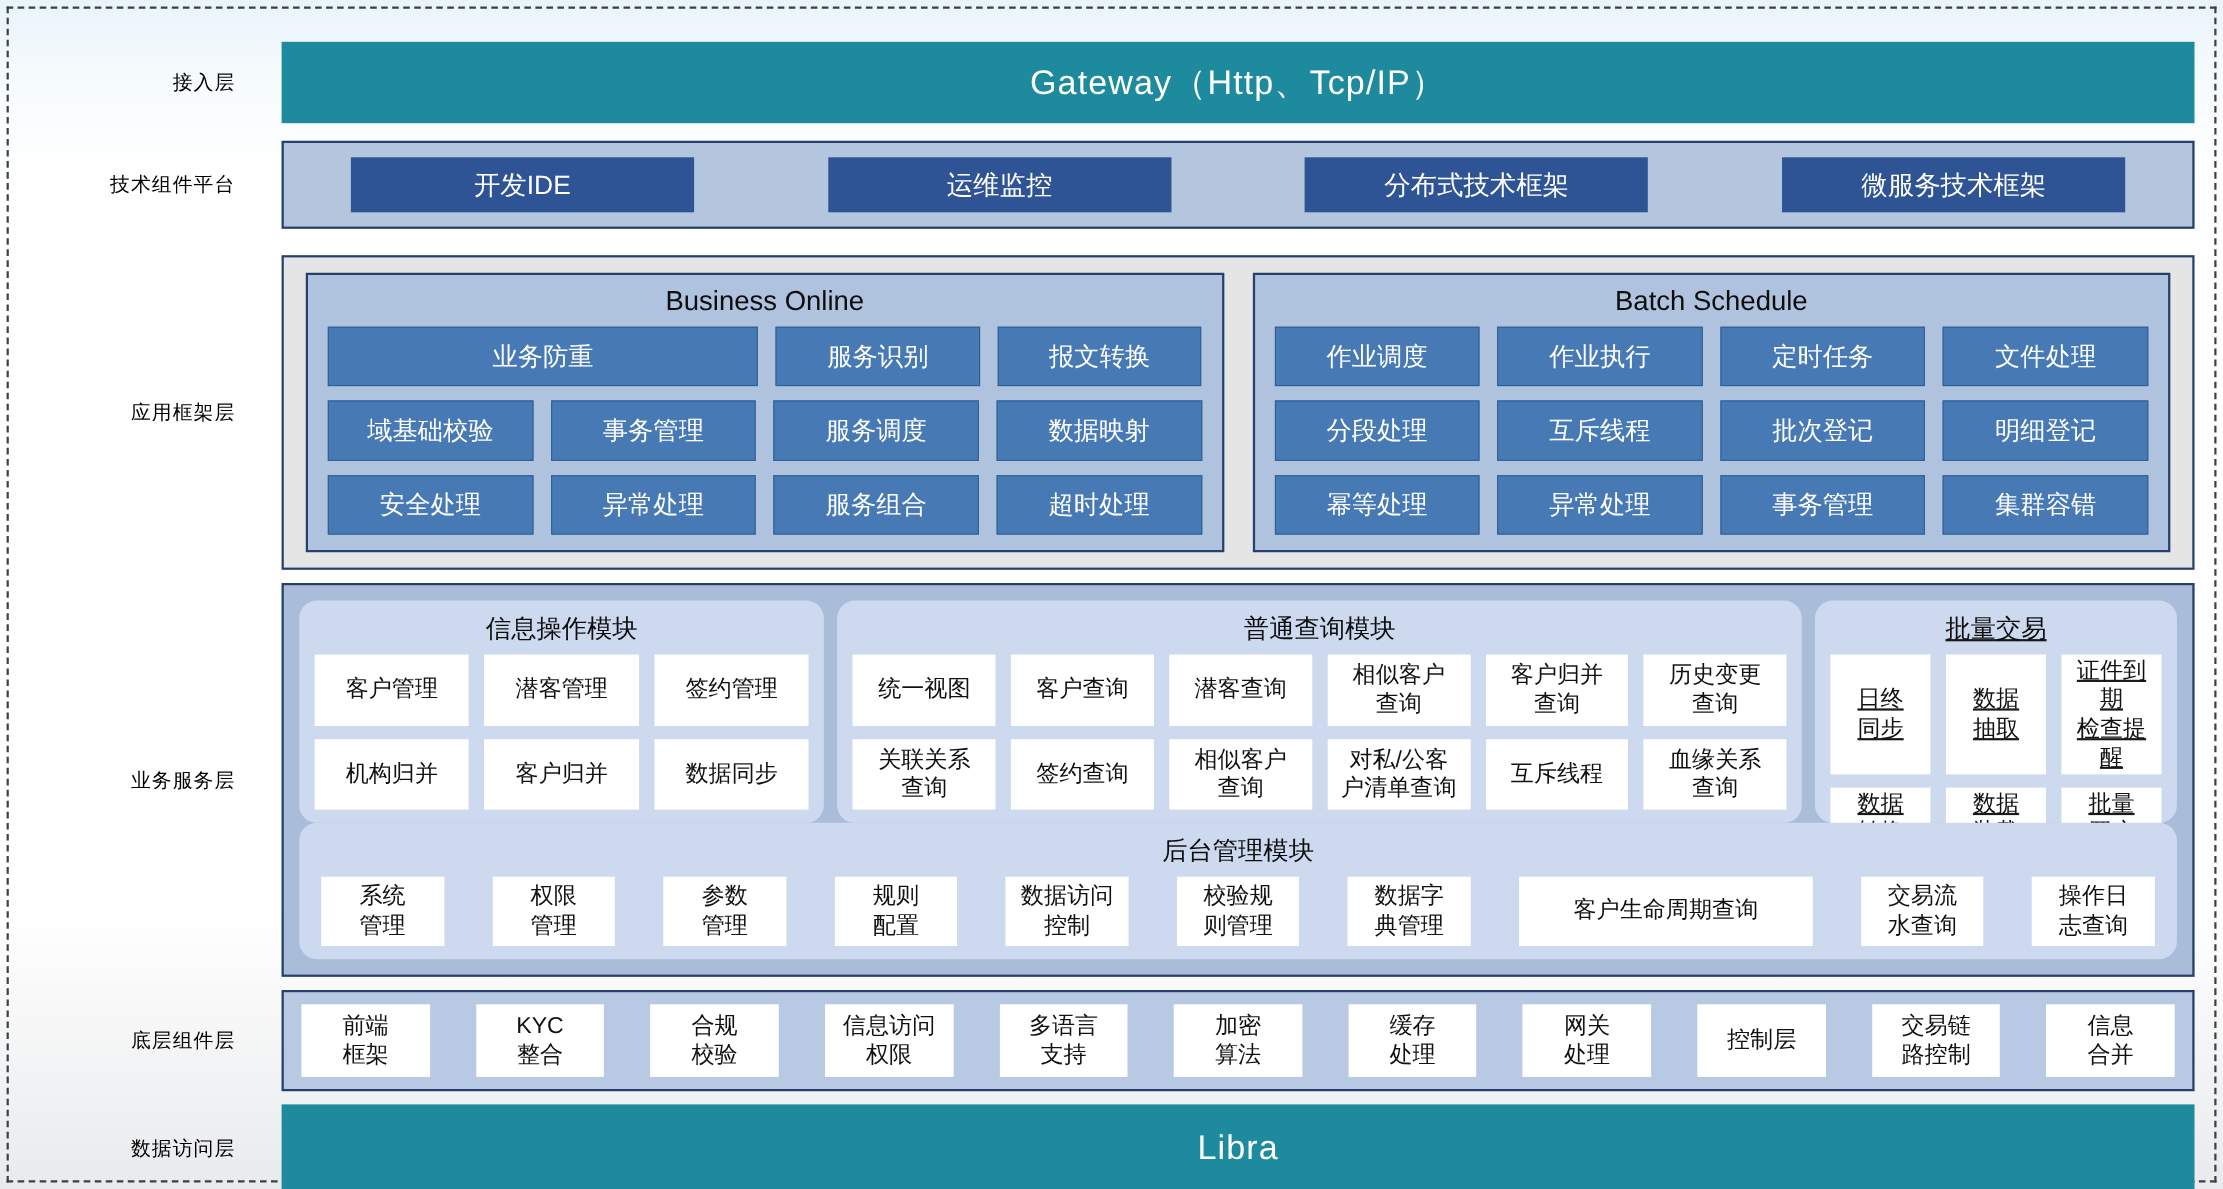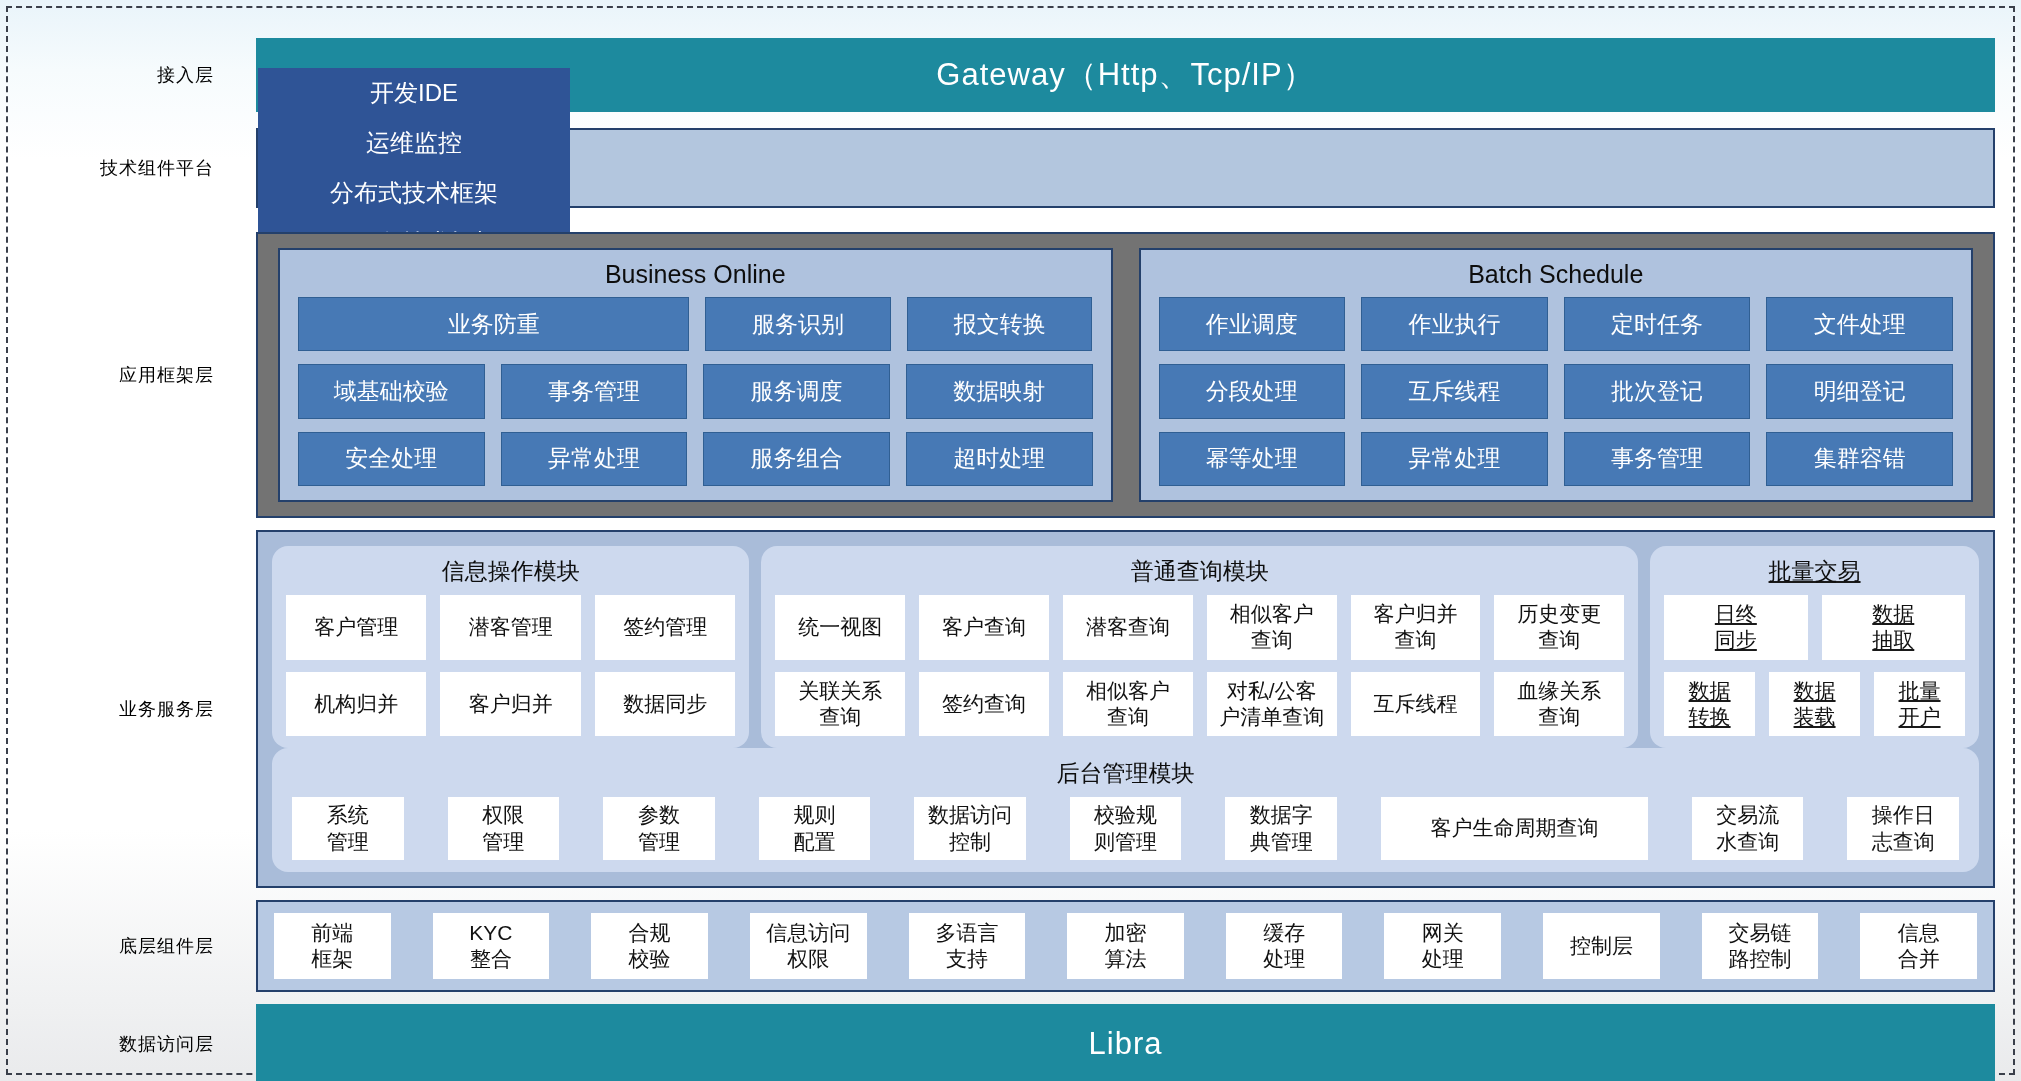--- a/index.html
+++ b/index.html
@@ -15,25 +15,25 @@
   .label-col{flex:0 0 238px;display:flex;align-items:center;justify-content:flex-end;padding-right:42px;box-sizing:border-box;
     font-size:18px;letter-spacing:1px;color:#000000;}
   .content-col{flex:1;min-width:0;}
 
   .teal-bar{background:#1d8a9e;color:#fff;display:flex;align-items:center;justify-content:center;
     font-size:31px;letter-spacing:1px;}
   .bar-access{height:74px;}
   .bar-libra{height:80px;}
 
   .tech-panel{background:#b3c6de;border:2px solid #24406b;height:76px;display:flex;flex-direction:column;justify-content:center;}
-  .tech-panel .grid-row{display:flex;justify-content:space-around;align-items:flex-start;flex-direction:column;}
+  .tech-panel .grid-row{display:flex;justify-content:space-around;align-items:flex-start;}
   .btn-navy{flex:0 0 auto;width:312px;height:50px;background:#2f5496;color:#fff;
     display:flex;align-items:center;justify-content:center;font-size:24px;}
 
-  .framework-panel{background:#737373;border:2px solid #24406b;padding:14px 20px;display:flex;gap:26px;height:254px;}
+  .framework-panel{background:#e5e5e5;border:2px solid #24406b;padding:14px 20px;display:flex;gap:26px;height:254px;}
   .inner-box{flex:1;background:#afc2de;border:2px solid #24406b;padding:6px 18px 14px 18px;display:flex;flex-direction:column;}
   .inner-title{text-align:center;font-size:25px;color:#0d0d0d;padding:4px 0 8px 0;}
   .inner-box .cells{flex:1;display:flex;flex-direction:column;gap:13px;}
   .inner-box .grid-row{display:flex;gap:16px;flex:1;}
   .btn-mid{flex:1;background:#4779b5;border:1px solid #305f93;color:#fff;
     display:flex;align-items:center;justify-content:center;font-size:23px;}
 
   .service-panel{background:#a9bcd9;border:2px solid #24406b;padding:14px 14px;height:326px;display:flex;flex-direction:column;}
   .service-top{display:flex;gap:12px;flex:1;min-height:0;}
   .module{background:#cdd9ee;border-radius:16px;padding:4px 14px 12px 14px;display:flex;flex-direction:column;}
@@ -189,20 +189,22 @@
               </div>
           </div>
           <div class="module mod-batch">
             <div class="module-title">批量交易</div>
             <div class="cells">
                 <div class="grid-row">
                   <div class="cell-white">日终
 同步</div>
                   <div class="cell-white">数据
 抽取</div>
+                  <div class="cell-white">证件到期
+检查提醒</div>
                 </div>
                 <div class="grid-row">
                   <div class="cell-white">数据
 转换</div>
                   <div class="cell-white">数据
 装载</div>
                   <div class="cell-white">批量
 开户</div>
                 </div>
               </div>

